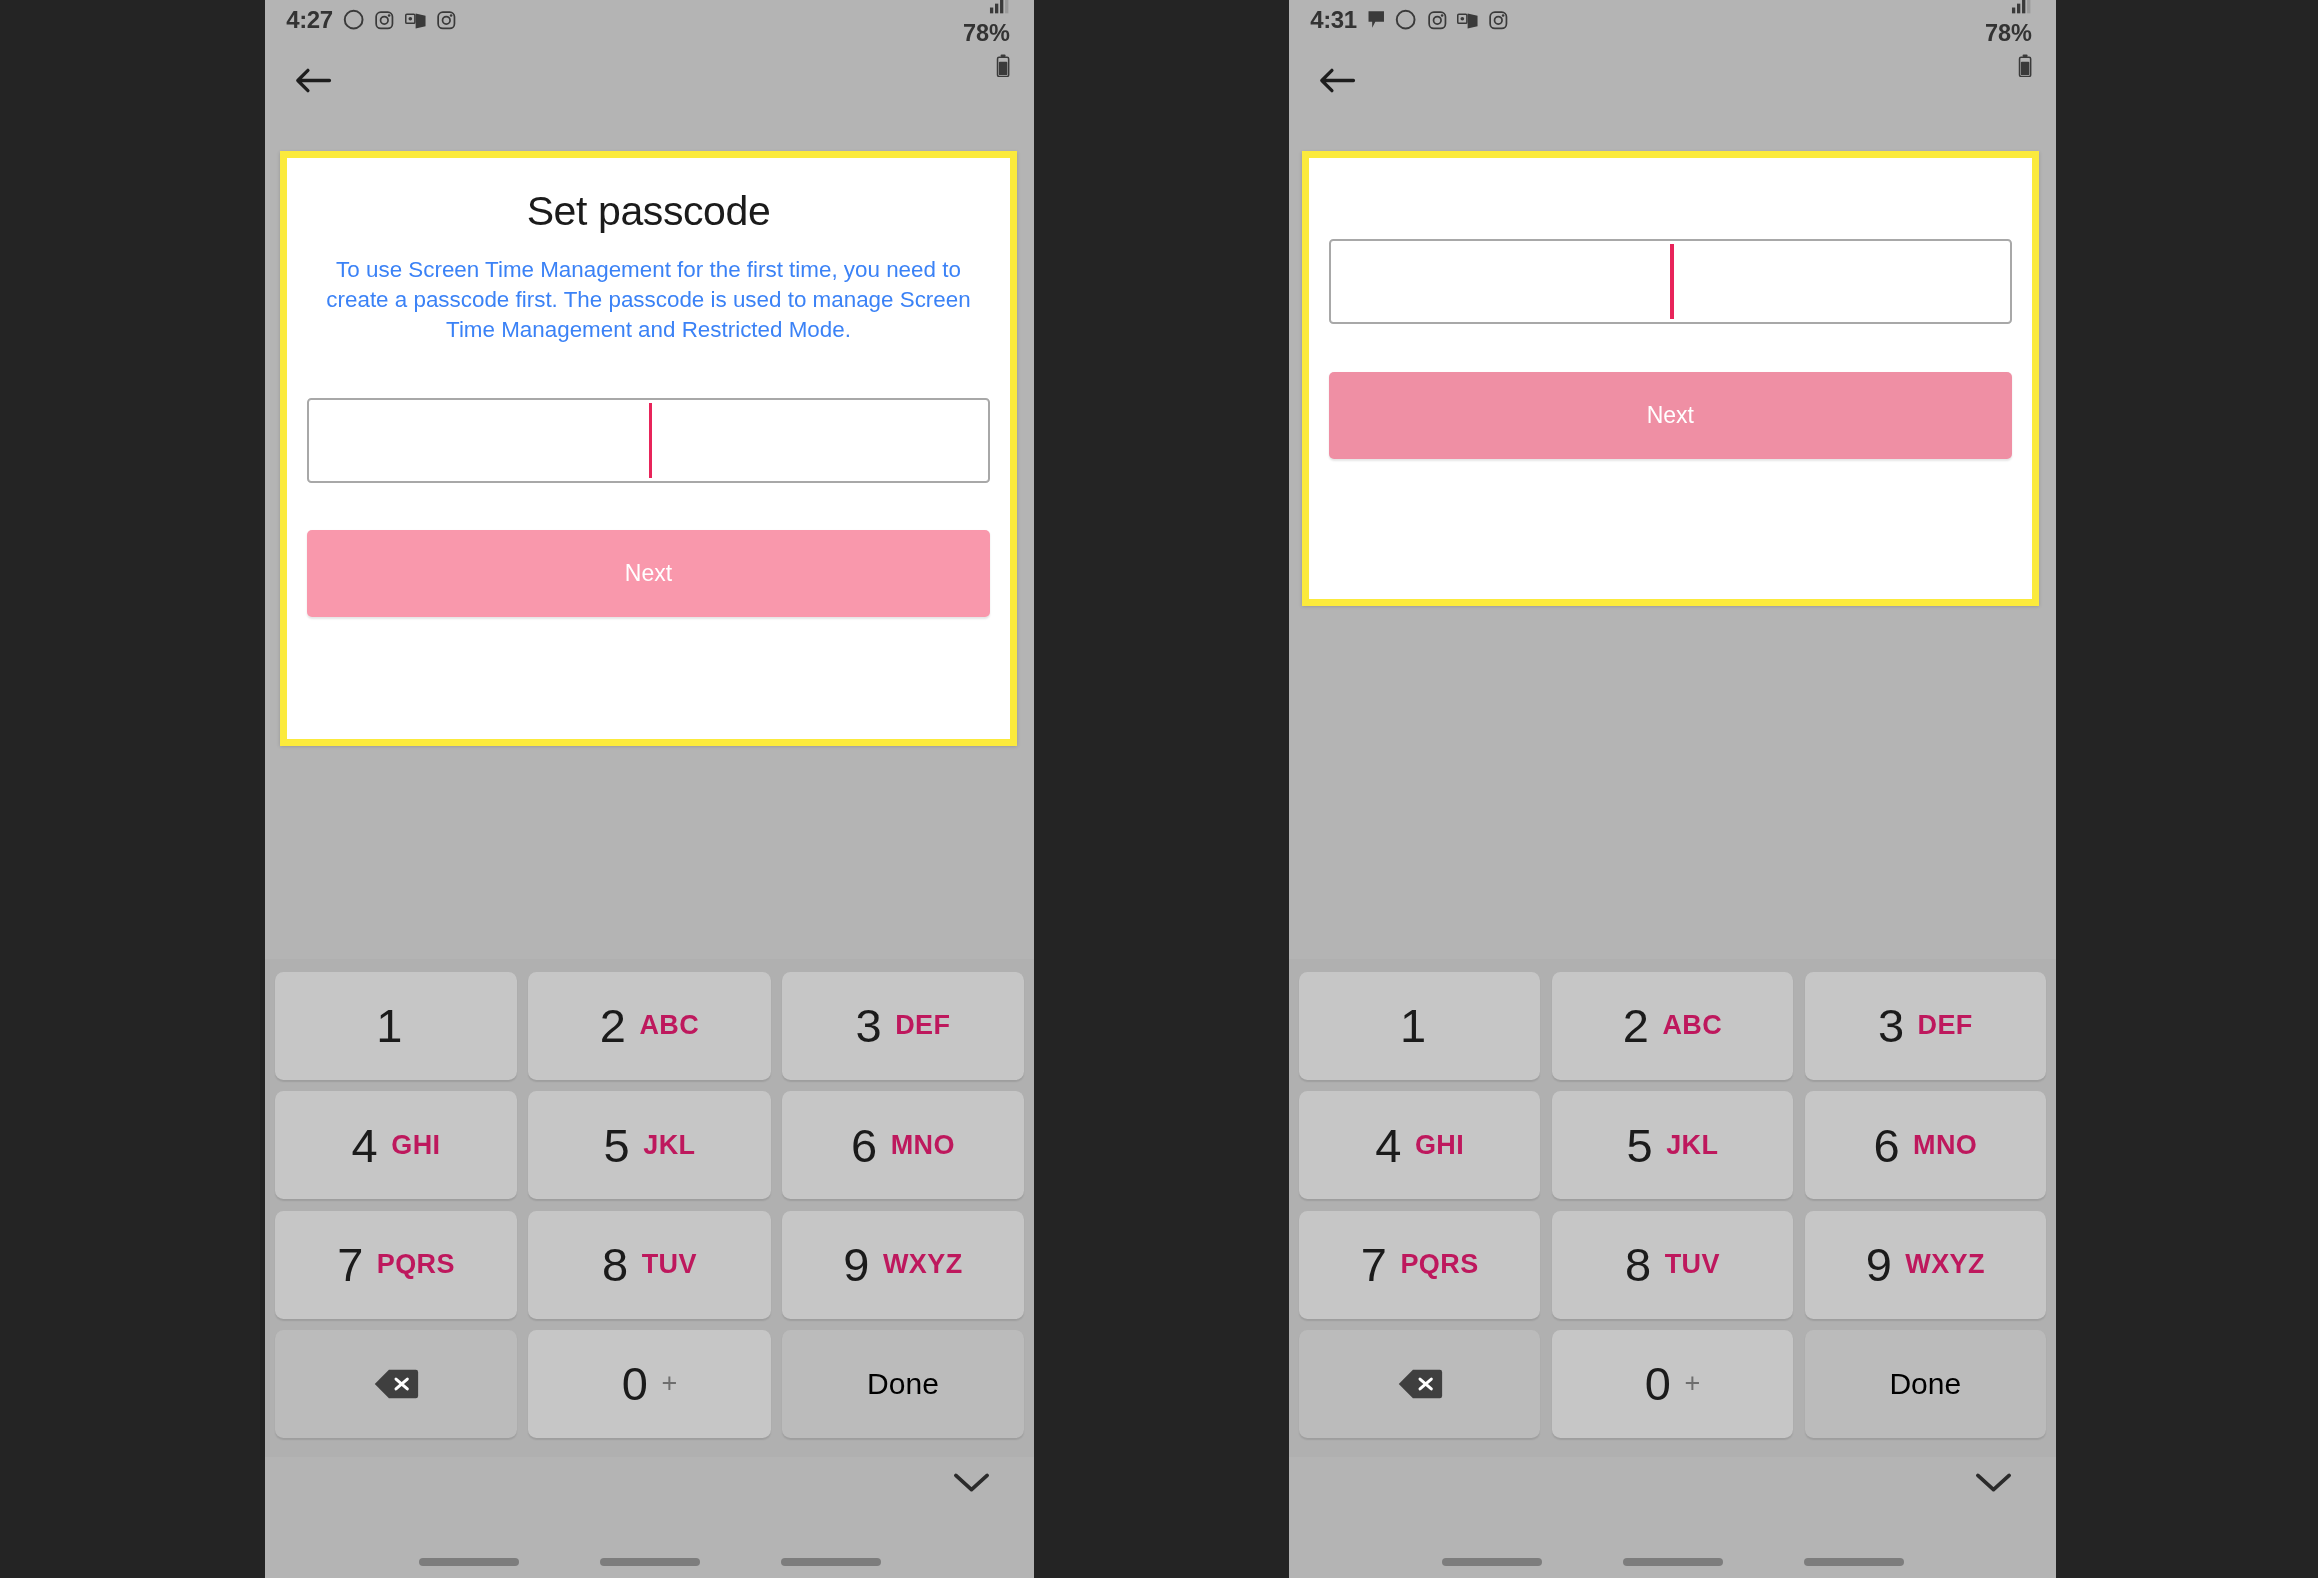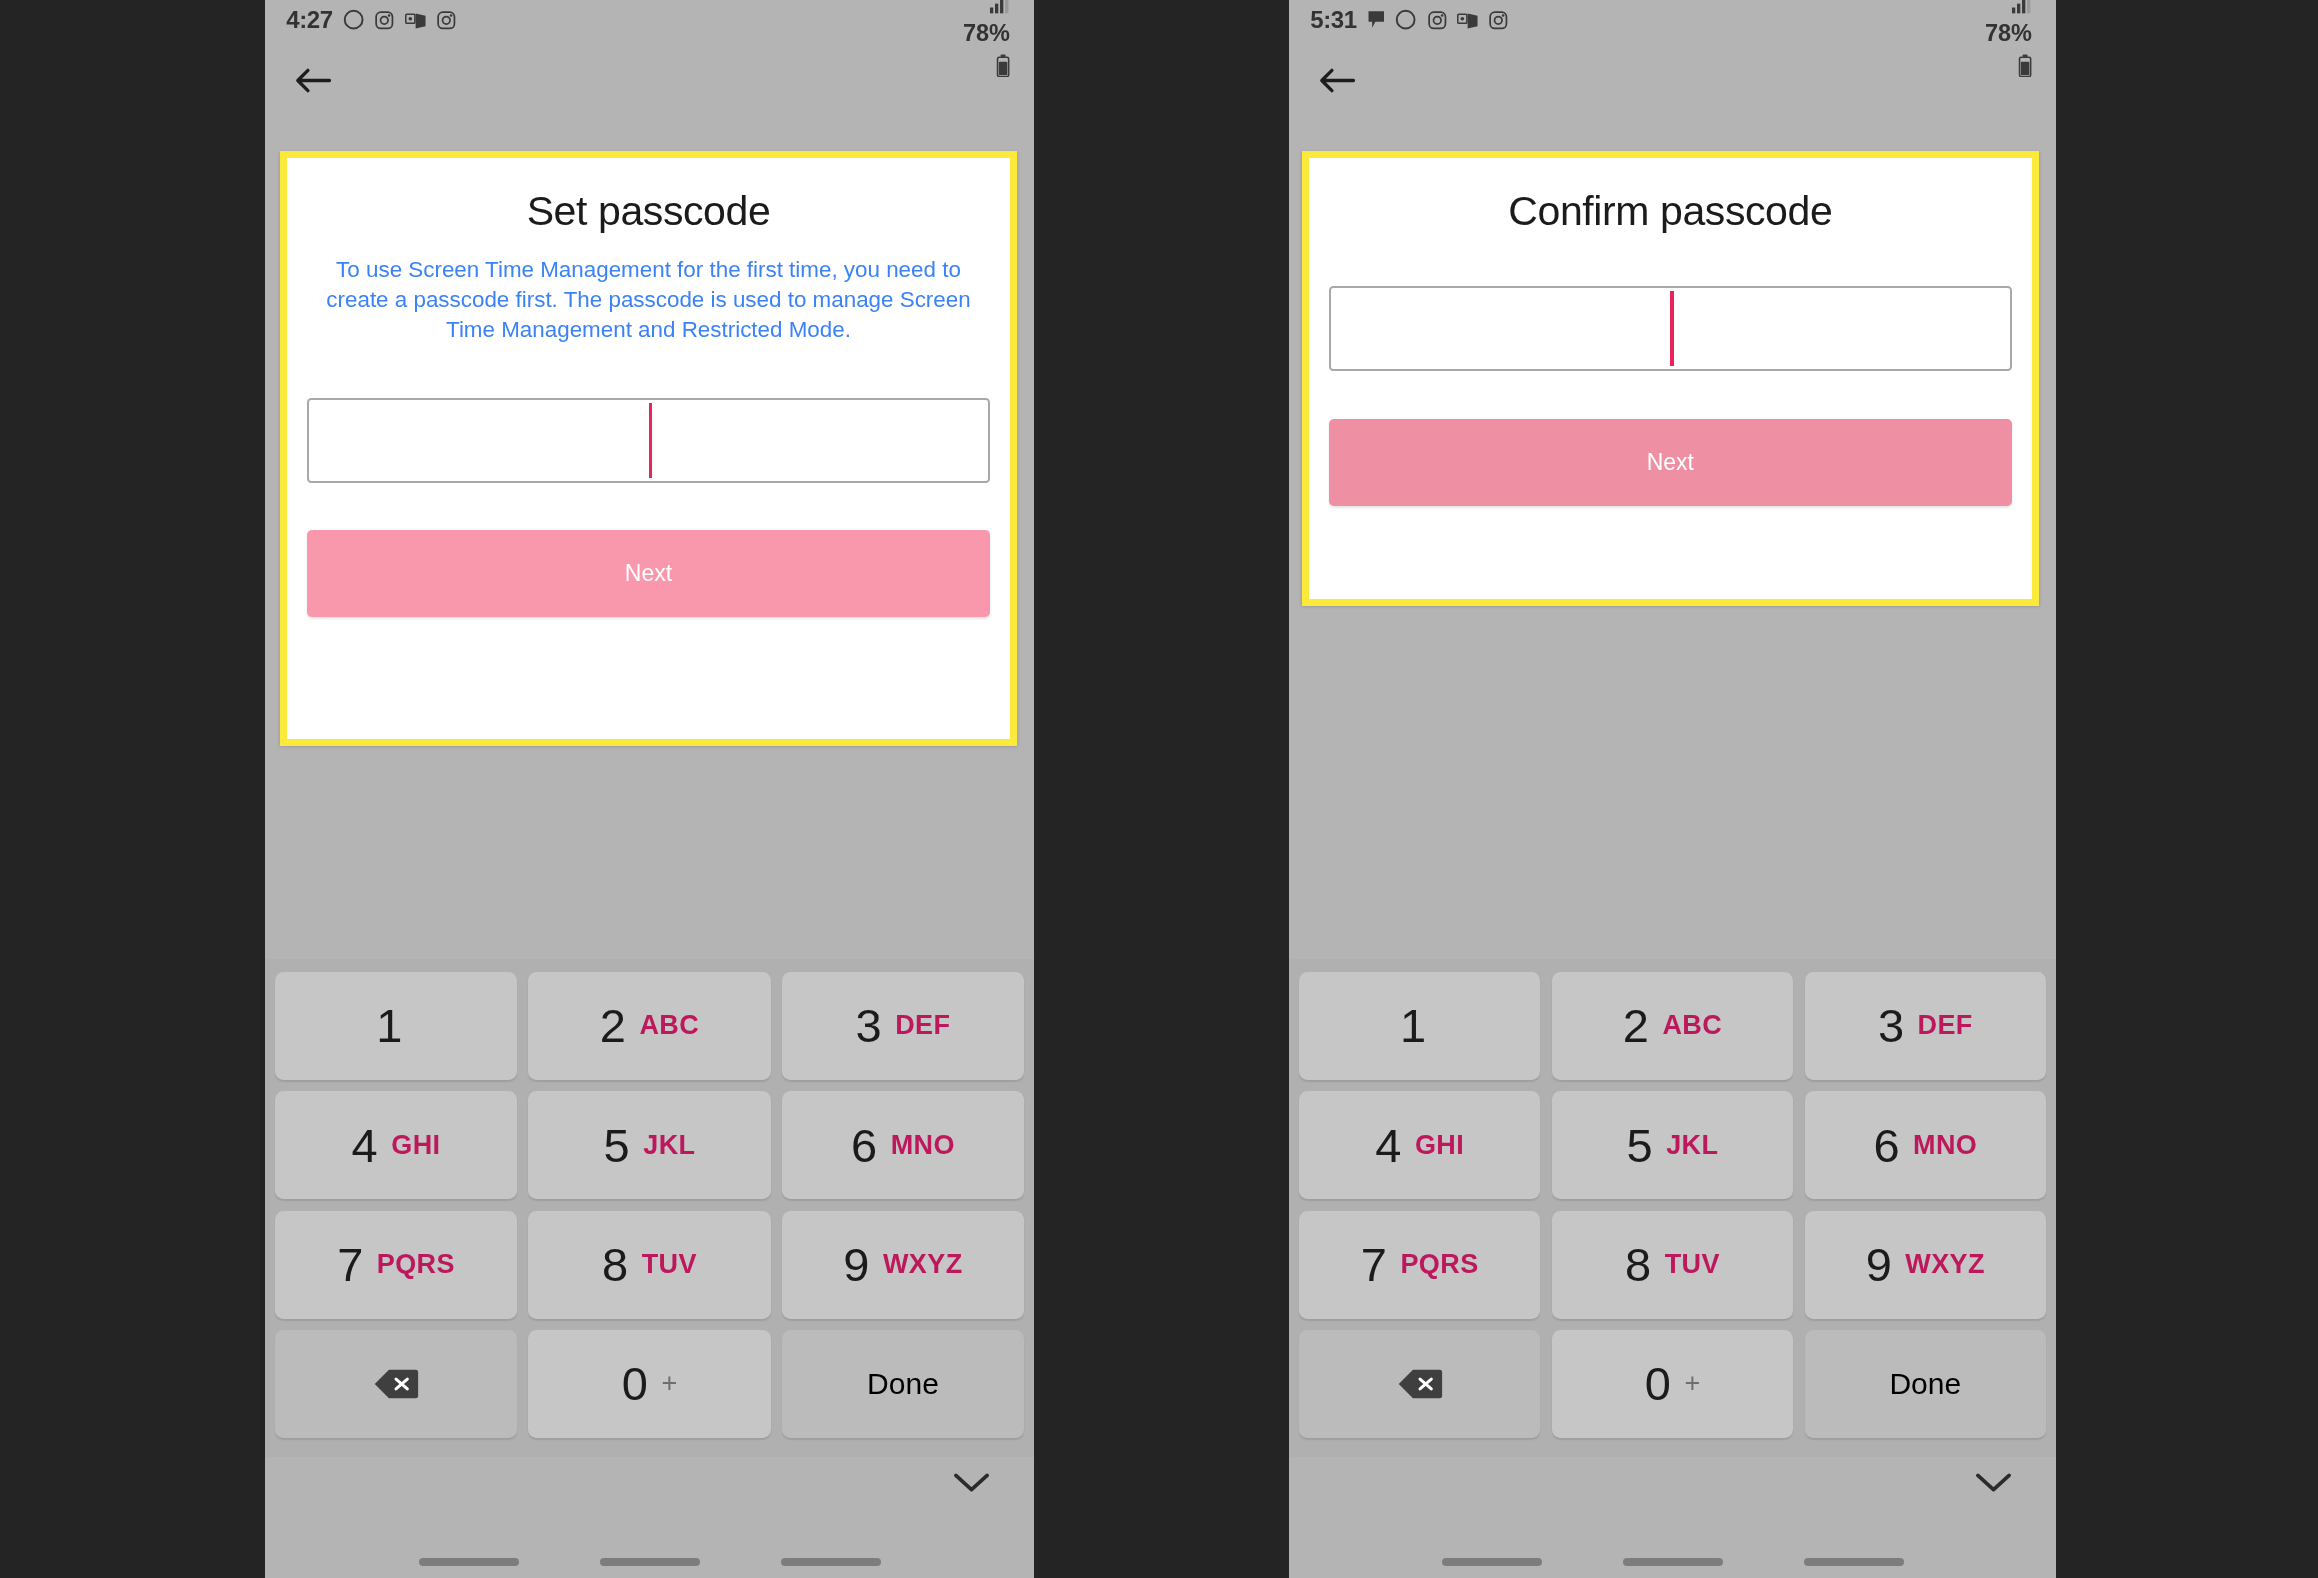--- a/index.html
+++ b/index.html
@@ -296,21 +296,21 @@
         <div class="nav-pill"></div>
         <div class="nav-pill"></div>
       </div>
     </div>
   </div>
 
   <div class="phone" id="phone-right">
 
     <div class="statusbar">
       <div class="sb-left">
-        <span class="sb-time">5:31</span>
+        <span class="sb-time">4:31</span>
         <svg class="sb-ico" width="18.5" height="20" viewBox="0 0 20 22">
             <path d="M1.5 1.5 H18.5 V13 H9 L5.5 19.5 V13 H1.5 Z" fill="#3a3a3a"></path>
           </svg>
         <svg class="sb-ico" width="21.3" height="21.3" viewBox="0 0 24 24">
             <path d="M12 2a10 10 0 1 0 0 20 10 10 0 0 0 0-20z" fill="none" stroke="#3a3a3a" stroke-width="2.2"></path>
           </svg>
         <svg class="sb-ico" width="20.6" height="20.6" viewBox="0 0 24 24">
             <rect x="2.5" y="2.5" width="19" height="19" rx="5.5" fill="none" stroke="#3a3a3a" stroke-width="2"></rect>
             <circle cx="12" cy="12" r="4.4" fill="none" stroke="#3a3a3a" stroke-width="2"></circle>
             <circle cx="17.6" cy="6.4" r="1.5" fill="#3a3a3a"></circle>
@@ -353,21 +353,20 @@
     <div class="backbar">
       <div class="back-btn">
         <svg width="38" height="33" viewBox="0 0 30 24">
             <path d="M28 12 H3 M11 4 L3 12 L11 20" fill="none" stroke="#1d1d1d" stroke-width="2.6" stroke-linecap="round" stroke-linejoin="round"></path>
           </svg>
       </div>
     </div>
 
     <div class="card" id="card-right" style="height:455px">
       <div class="card-inner" style="padding-top:30px">
-        <div class="card-title">Confirm passcode</div>
         <div class="pass-field" style="margin-top:51px">
           <div class="caret"></div>
         </div>
         <div class="next-btn" style="margin-top:48px;background:#ef8fa4">
           <span>Next</span>
         </div>
       </div>
     </div>
 
     <div class="keypad">

